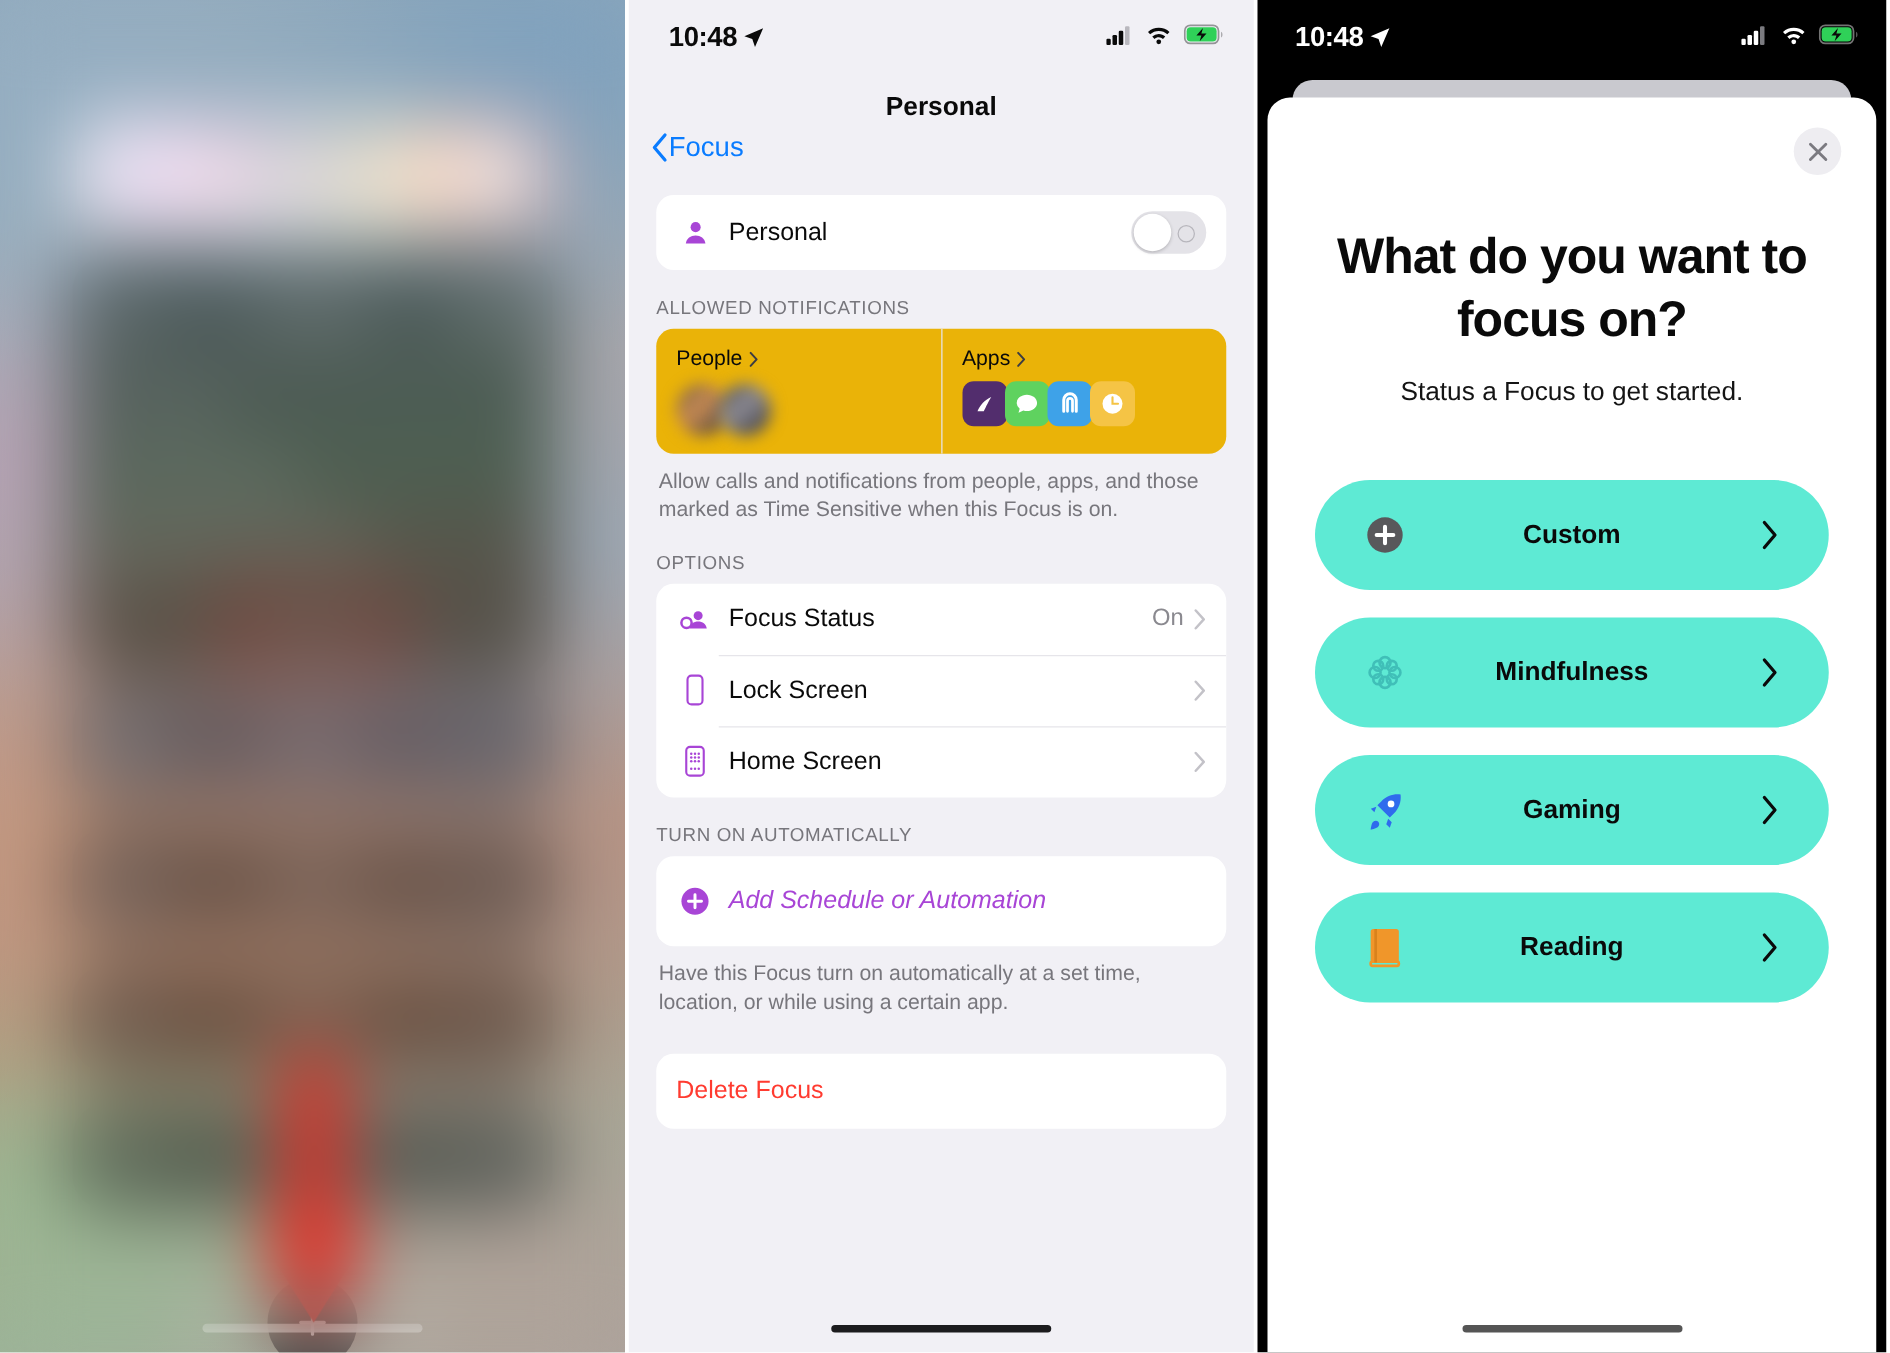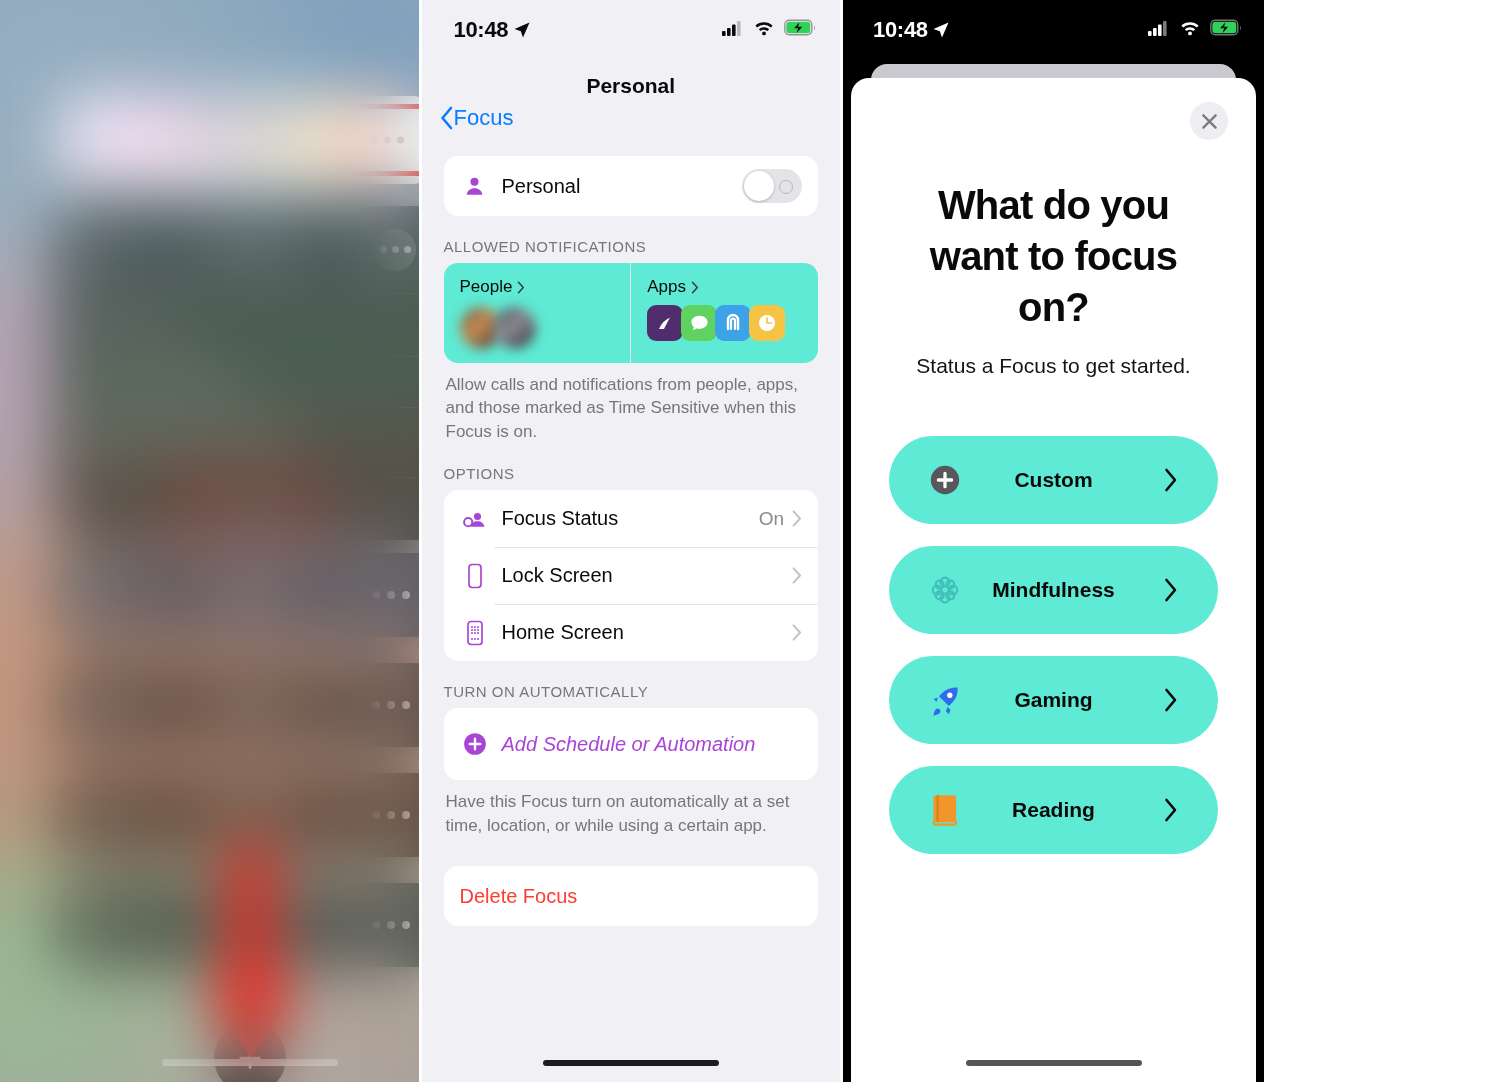--- a/index.html
+++ b/index.html
@@ -1,21 +1,21 @@
 <!DOCTYPE html>
 <html><head>
 <meta charset="utf-8">
 <style>
   * { box-sizing: border-box; margin: 0; padding: 0; }
   html, body {
     width: 1512px; height: 1082px;
     font-family: "Liberation Sans", sans-serif;
     background: #fff; overflow: hidden;
   }
-  .shot { position: relative; width: 1264px; height: 1082px; display: flex; }
+  .shot { position: relative; width: 1512px; height: 1082px; display: flex; }
 
   
   .panel1 {
     position: relative; width: 500px; height: 1082px; overflow: hidden;
     background:
       radial-gradient(ellipse 420px 300px at 12% 8%,  rgba(150,175,195,.95), transparent 70%),
       radial-gradient(ellipse 400px 320px at 88% 5%,  rgba(125,160,190,.95), transparent 72%),
       radial-gradient(ellipse 360px 280px at 10% 34%, rgba(185,160,180,.85), transparent 70%),
       radial-gradient(ellipse 420px 300px at 92% 40%, rgba(150,170,185,.85), transparent 72%),
       radial-gradient(ellipse 430px 320px at 18% 62%, rgba(198,150,120,.88), transparent 70%),
@@ -121,21 +121,21 @@
   .row .rlbl { font-size:20px; color:#0a0a0a; flex:1; }
   .row .rval { font-size:19px; color:#8a898f; margin-right:8px; }
   .chev { width:10px; height:17px; }
 
   .toggle { width:60px; height:34px; border-radius:17px; background:#e4e3e8; position:relative; }
   .toggle::before { content:""; position:absolute; left:2px; top:2px; width:30px; height:30px;
      border-radius:50%; background:#fff; box-shadow:0 1px 3px rgba(0,0,0,.22); }
   .toggle::after { content:""; position:absolute; right:9px; top:11px; width:12px; height:12px;
      border-radius:50%; border:1.6px solid #b7b6bc; }
 
-  .split { display:flex; background:#5eead4; border-radius:14px; margin:0 22px; overflow:hidden; min-height:97px; }
+  .split { display:flex; background:#eab308; border-radius:14px; margin:0 22px; overflow:hidden; min-height:97px; }
   .split > div { flex:1; padding:14px 16px; }
   .split .div-line { flex:0 0 1px; background:#e6e5ea; padding:0; }
   .split-title { font-size:17px; color:#0a0a0a; display:flex; align-items:center; gap:5px; }
   .avatars { display:flex; margin-top:10px; }
   .avatars span { width:42px; height:42px; border-radius:50%; display:block; filter:blur(6px); }
   .avatars span:nth-child(2) { margin-left:-8px; }
   .appicons { display:flex; margin-top:8px; }
   .appicons span { width:36px; height:36px; border-radius:9px; display:flex;
      align-items:center; justify-content:center; margin-right:-2px; }
 

